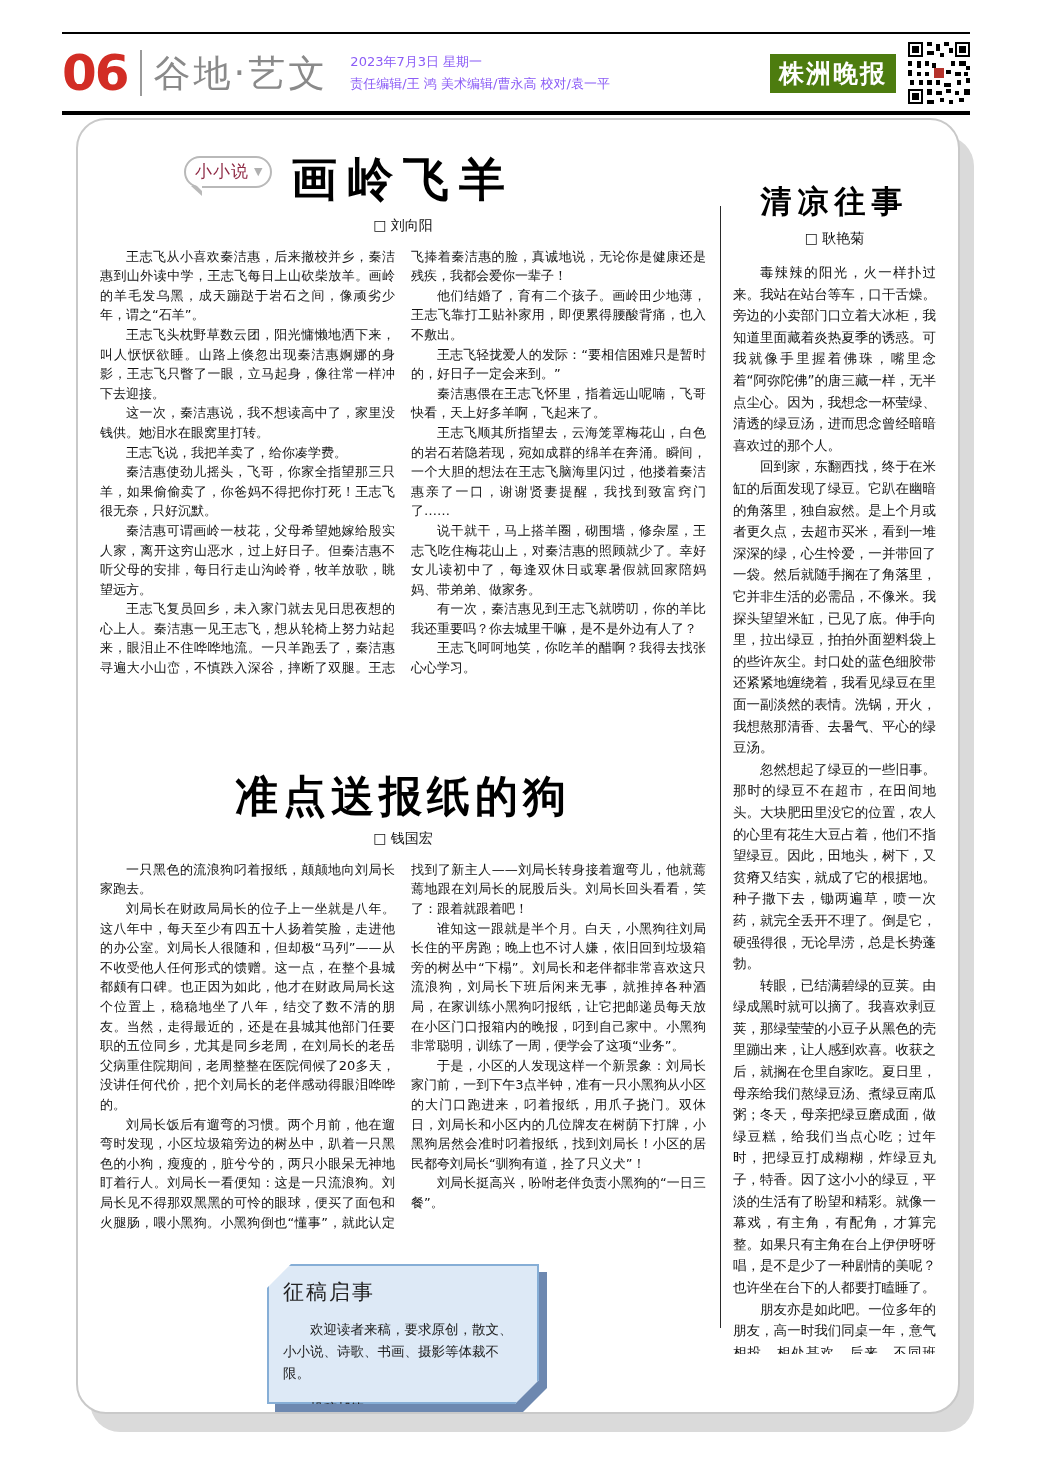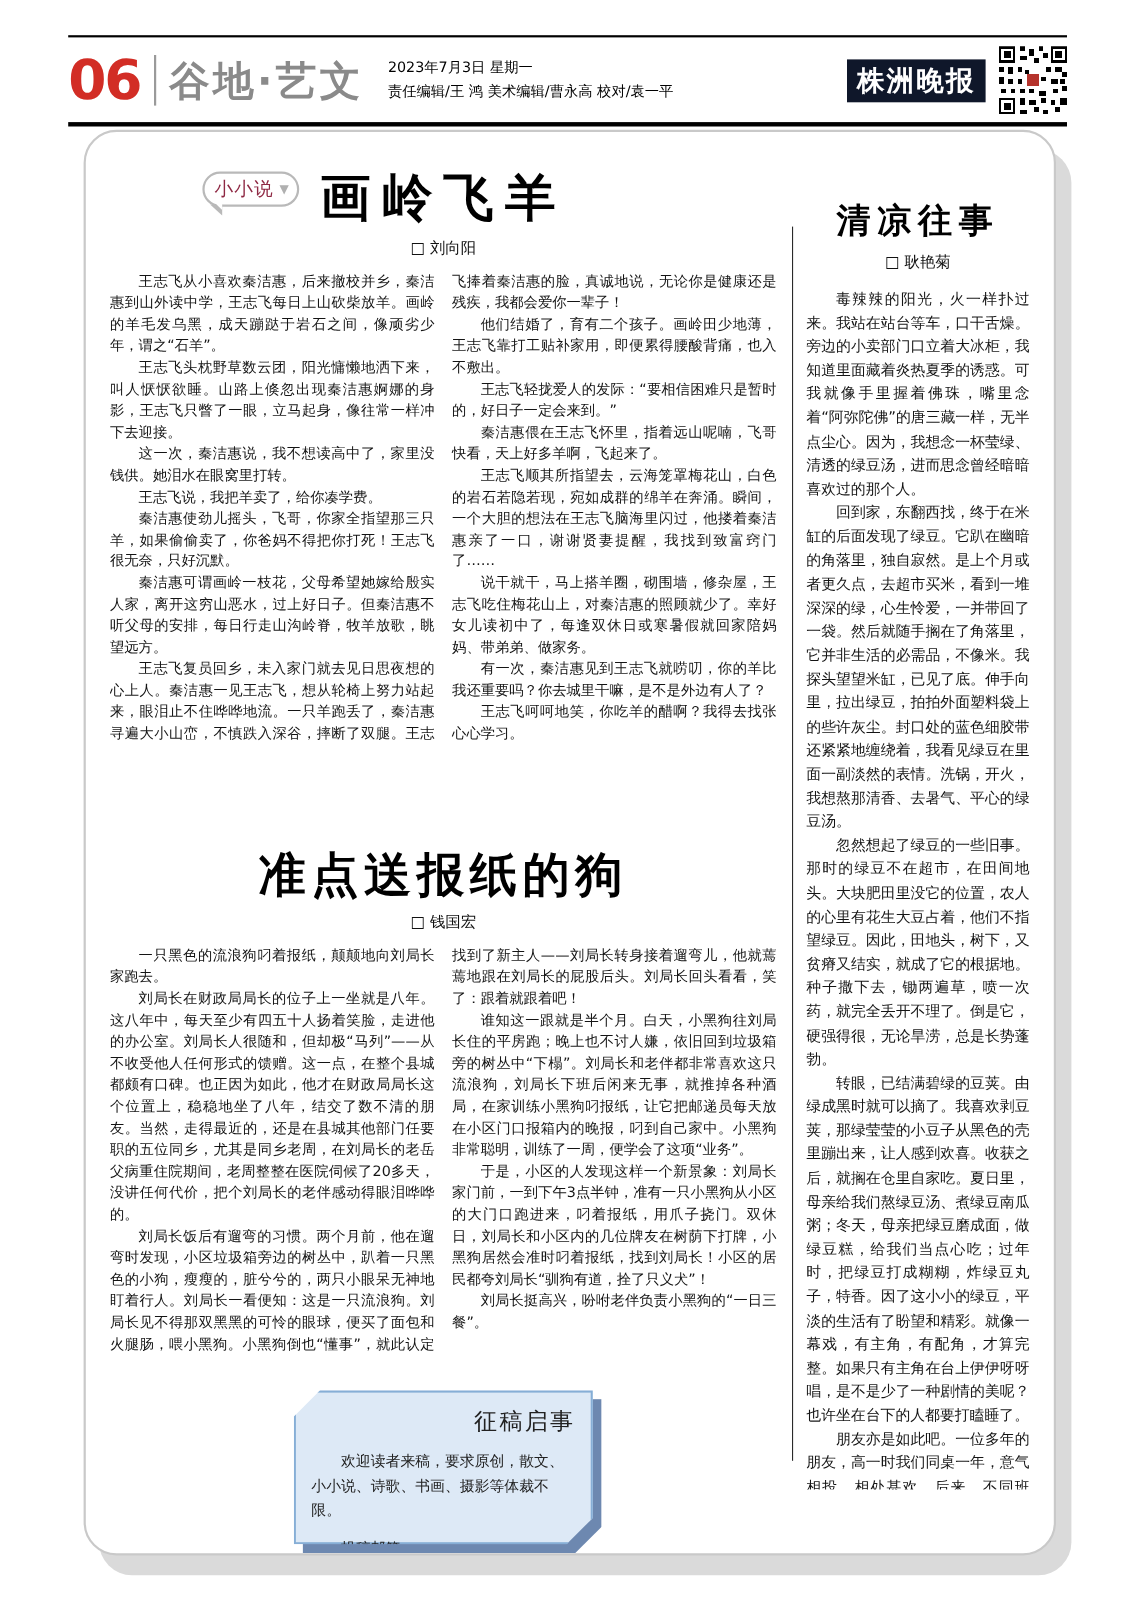--- a/index.html
+++ b/index.html
@@ -20,26 +20,26 @@
     box-sizing:border-box;
   }
   .header-inner { display:flex; align-items:center; }
   .page-num {
     font-size:50px; line-height:1; font-weight:800;
     color:#d22d25; letter-spacing:-2px;
     font-family:"DejaVu Sans", sans-serif;
   }
   .pn-divider { width:2px; height:46px; background:#9a9a9a; margin:0 12px; }
   .section-title {
-    font-size:37px; font-weight:700; color:#8a8a8a; letter-spacing:3px; line-height:1;
-  }
-  .pub-info { margin-left:22px; font-size:13px; line-height:1.7; color:#000000; }
+    font-size:37px; font-weight:400; color:#8a8a8a; letter-spacing:3px; line-height:1;
+  }
+  .pub-info { margin-left:22px; font-size:13px; line-height:1.7; color:#8b5cf6; }
   .masthead {
     margin-left:auto;
-    background:#0f172a; color:#fff;
+    background:#4d7c0f; color:#fff;
     font-weight:bold; font-size:25px; letter-spacing:2px;
     padding:7px 9px; line-height:1;
     font-family:"DejaVu Serif", serif;
   }
   .qr { width:62px; height:62px; margin-left:12px; flex:0 0 auto; }
 
   
   .card {
     position:absolute; left:76px; top:118px;
     width:884px; height:1296px;
@@ -101,21 +101,21 @@
   }
   .notice-shadow {
     position:absolute; left:8px; top:8px; width:100%; height:100%;
     background:#6d88b0;
   }
   .notice-body {
     position:absolute; inset:0;
     background:#dde9f6; border:2px solid #86aed6;
     box-sizing:border-box; padding:8px 14px;
   }
-  .notice-title { text-align:right; font-size:21px; color:#222; margin:4px 0 12px 0; letter-spacing:2px; }
+  .notice-title { text-align:left; font-size:21px; color:#222; margin:4px 0 12px 0; letter-spacing:2px; }
   .notice-line { font-size:13.5px; line-height:1.65; margin:0 0 12px 0; text-indent:2em; color:#222; }
 
   
   .a3-title {
     font-family:"DejaVu Serif", serif;
     text-align:center; font-size:31px; font-weight:bold;
     letter-spacing:6px; margin:0 0 12px 0; color:#000; line-height:1.1;
   }
   .a3-body {
     font-size:13.5px; line-height:21.6px; text-align:justify;

